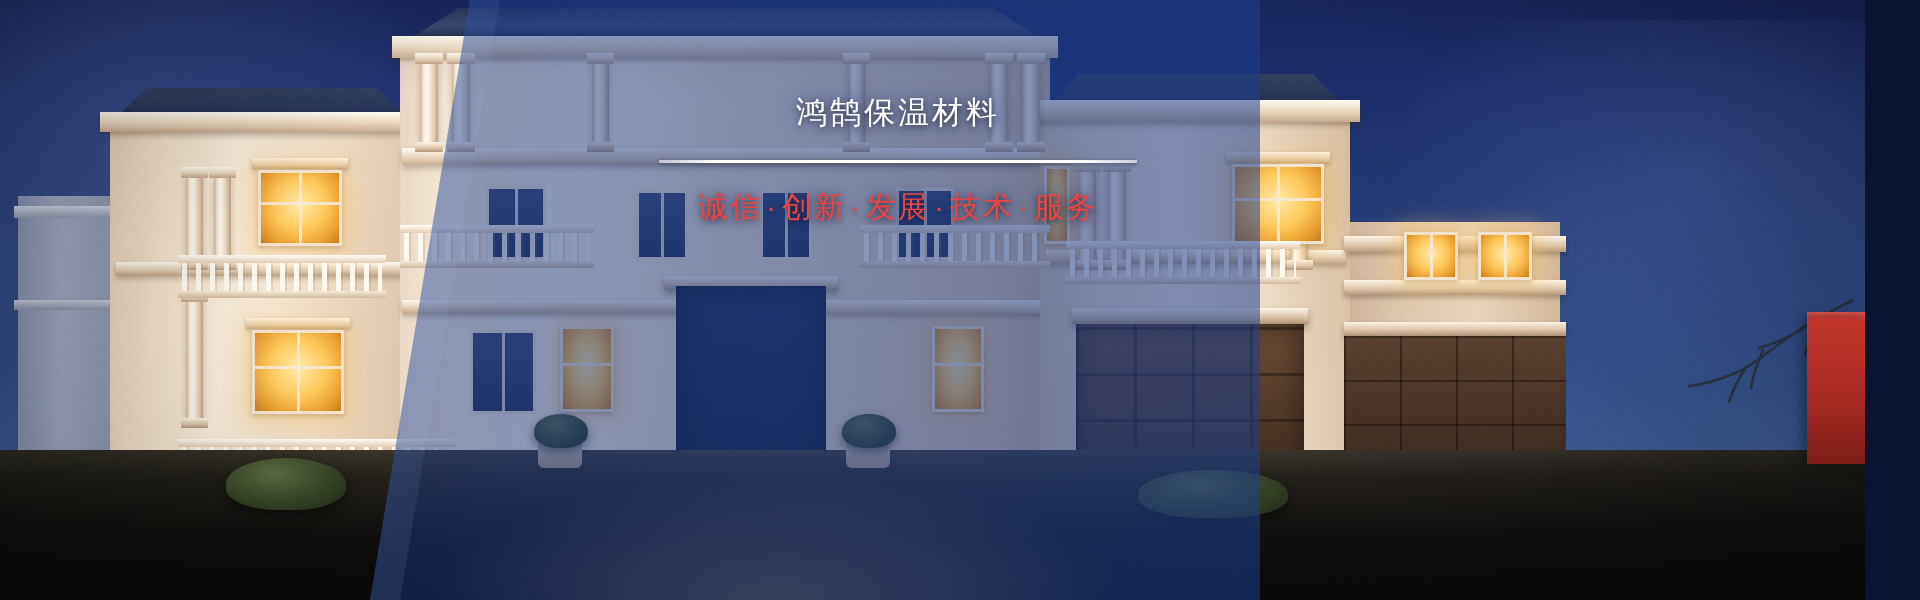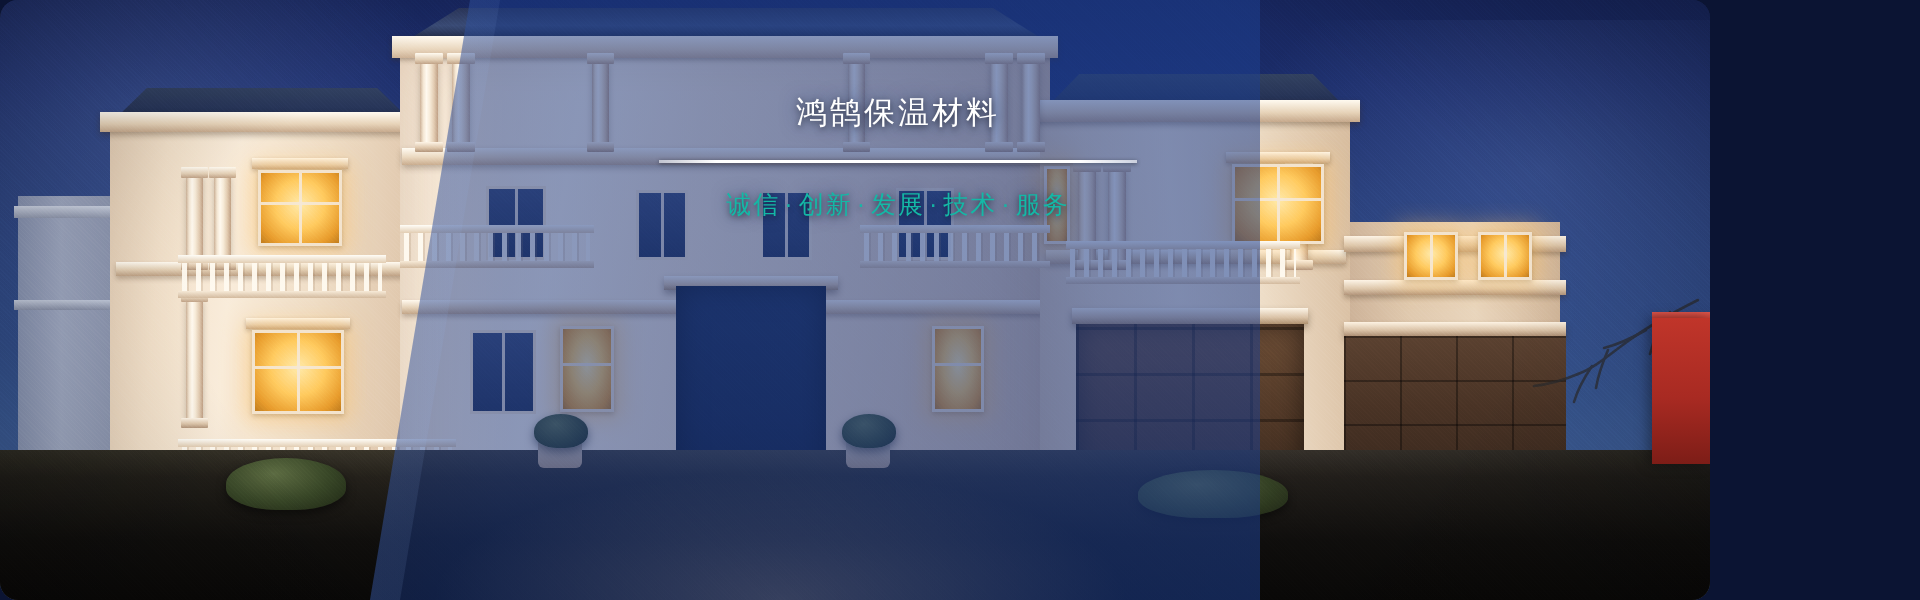--- a/index.html
+++ b/index.html
@@ -1,24 +1,23 @@
 <!DOCTYPE html>
 <html><head>
 <meta charset="utf-8">
 <style>
   * { margin:0; padding:0; box-sizing:border-box; }
   html,body { width:1920px; height:600px; overflow:hidden; background:#0b1433; }
   body { font-family:"Liberation Sans","DejaVu Sans",sans-serif; }
 
   #banner {
     position:relative;
-    width:1710px; height:600px;
+    width:1865px; height:600px;
     overflow:hidden;
     background:#12204d;
-    border-radius:18px;
   }
 
   
   .sky {
     position:absolute; inset:0;
     background:
       radial-gradient(ellipse 900px 420px at 48% 74%, rgba(255,196,120,0.30) 0%, rgba(255,170,90,0.10) 45%, rgba(0,0,0,0) 72%),
       linear-gradient(180deg,
         #17255c 0%,
         #1b2c68 14%,
@@ -314,21 +313,21 @@
     font-size:52px; line-height:1.17; font-weight:bold;
     color:#ffee00; letter-spacing:1px;
     text-shadow:
       2px 2px 0 rgba(120,80,10,0.55),
       3px 4px 7px rgba(0,0,0,0.45),
       0 0 24px rgba(255,225,60,0.25);
     white-space:nowrap;
   }
   .slogan {
     margin-top:26px;
-    font-size:25px; line-height:1.2; color:#14b8a6; letter-spacing:2px;
+    font-size:30px; line-height:1.2; color:#ef4444; letter-spacing:2px;
     text-shadow:0 2px 6px rgba(0,0,0,0.5), 0 0 16px rgba(20,40,90,0.55);
     white-space:nowrap;
   }
   .slogan .dot { padding:0 4px; opacity:.95; }
 
   
   .red-obj {
     position:absolute; right:0; top:318px; width:58px; height:146px;
     background:linear-gradient(180deg,#c0352a 0%,#a82a22 55%,#7d1d17 100%);
     box-shadow:-4px 0 12px rgba(0,0,0,0.35);

